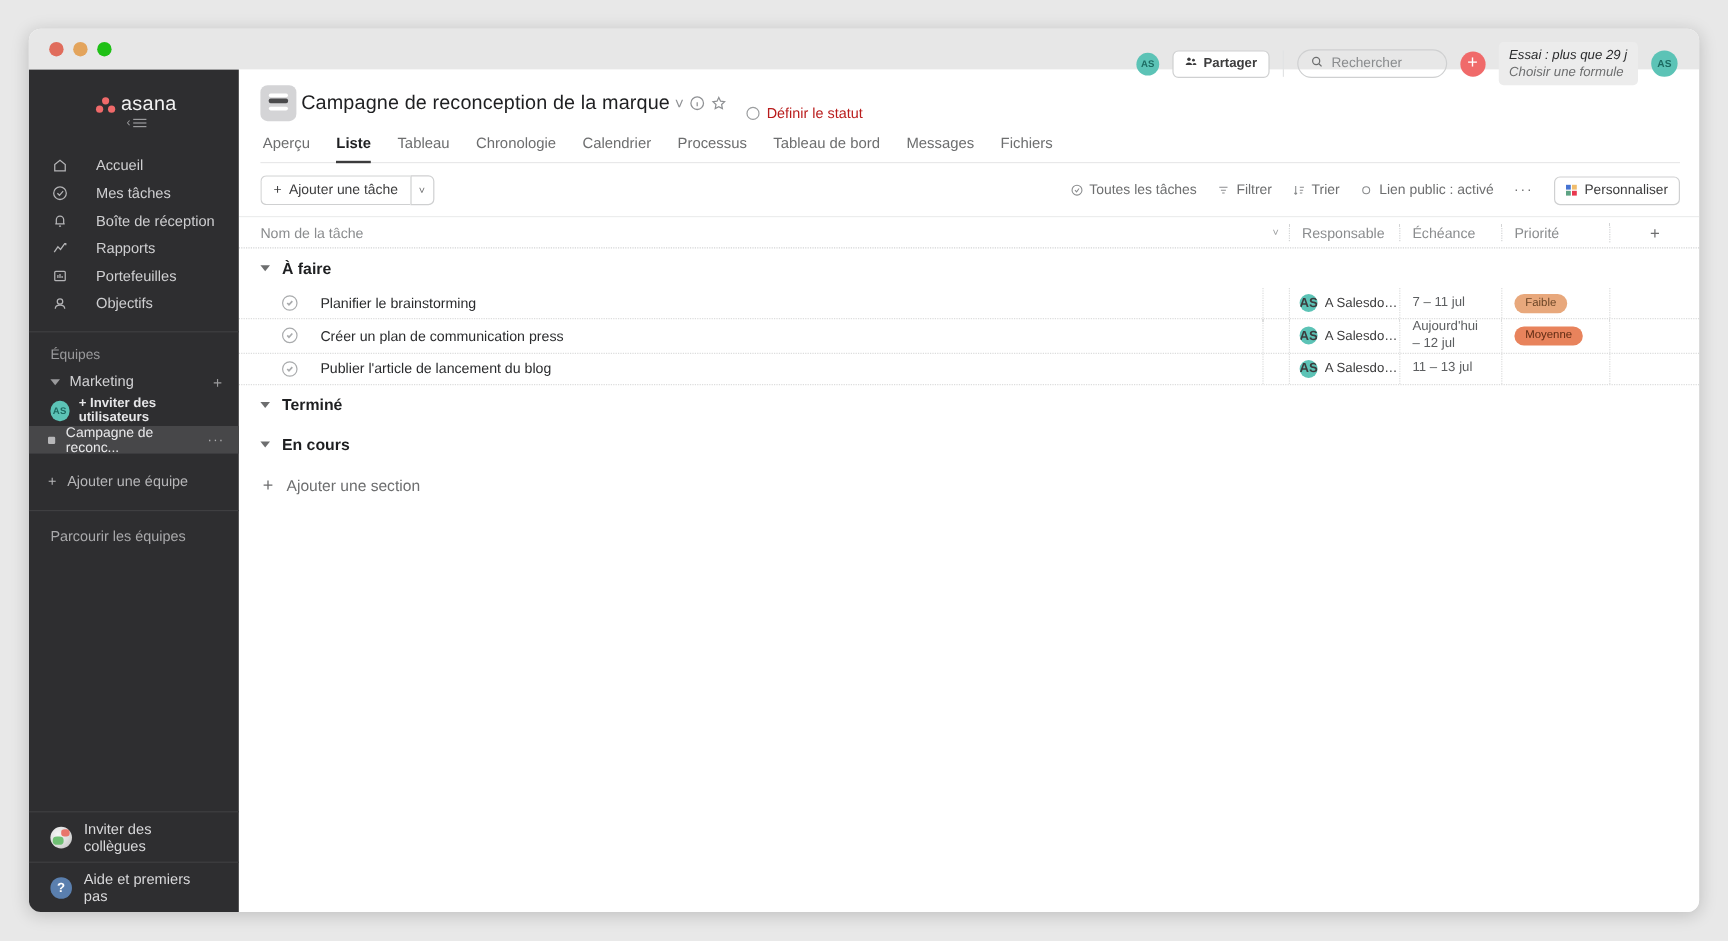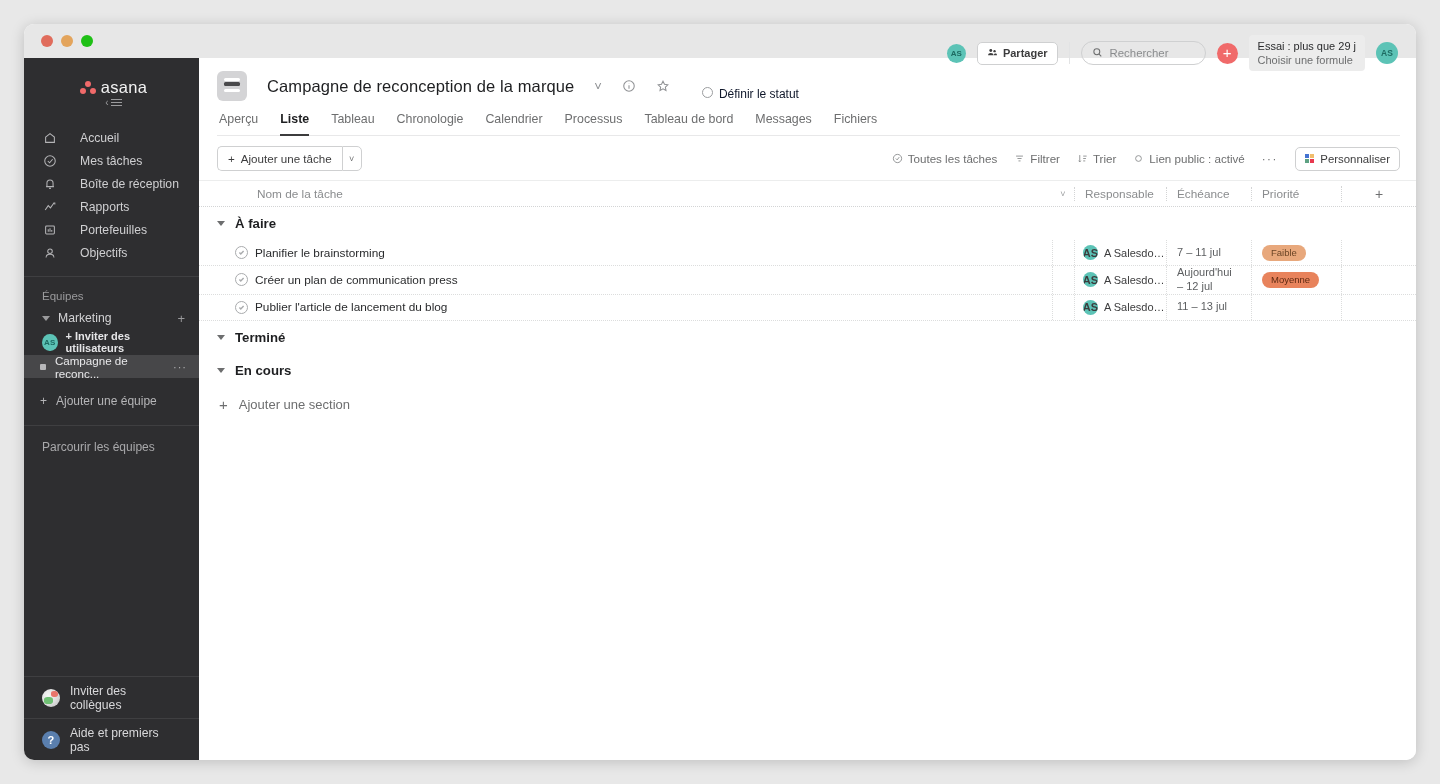--- a/index.html
+++ b/index.html
@@ -138,32 +138,32 @@
   .qmark {
     width:18px;height:18px;border-radius:50%;
     background:#5a7fae;color:#fff;font-size:11px;
     display:flex;align-items:center;justify-content:center;font-weight:bold;
   }
 
   
   #main { flex: 1; background:#fff; display:flex; flex-direction:column; min-width:0; }
 
   #project-header { padding: 13px 16px 0 18px; }
-  #ph-row { display:flex; align-items:center; gap:20px; }
+  #ph-row { display:flex; align-items:center; gap:4px; }
   #proj-icon {
     width: 30px; height: 30px; border-radius:6px;
     background: #d4d4d6; position:relative; flex:0 0 30px;
   }
   #proj-icon .bar { position:absolute; background:#4a4a4c; border-radius:1.5px; }
   #proj-icon .bar.b1 { left:7px; top:11px; width:16px; height:4px; }
   #proj-icon .bar.b2 { left:7px; top:18px; width:16px; height:3px; background:#fff; }
   #proj-icon .bar.b3 { left:7px; top:7px; width:16px; height:3px; background:#fff; }
   #proj-title { font-size:16.5px; color:#1e1f21; font-weight:normal; letter-spacing:.1px; }
   .hdr-ico { color:#8f9194; font-size:13px; display:flex;align-items:center; cursor:pointer; }
-  #set-status { display:flex;gap:6px; font-size:12px; color:#0f172a; margin-left:12px; cursor:pointer;margin-top:16px; }
+  #set-status { display:flex;align-items:center;gap:6px; font-size:12px; color:#b91c1c; margin-left:12px; cursor:pointer;margin-top:16px; }
   .ring { width:11px;height:11px;border-radius:50%;border:1.2px solid #9b9d9f; }
 
   #tabs { display:flex; gap:0; margin-top: 11px; border-bottom:1px solid #e8e8e9; }
   .tab {
     font-size:12.4px; color:#6d6e6f; padding: 0 11px 9px 11px;
     cursor:pointer; position:relative;
   }
   .tab:first-child { padding-left:2px; }
   .tab.active { color:#1e1f21; font-weight:bold; }
   .tab.active::after {
@@ -203,38 +203,38 @@
   .cust-grid i { display:block; width:4px;height:4px; }
   .cust-grid i:nth-child(1){background:#4573d2;}
   .cust-grid i:nth-child(2){background:#f1bd6c;}
   .cust-grid i:nth-child(3){background:#5da283;}
   .cust-grid i:nth-child(4){background:#e8384f;}
 
   
   #table { font-size:11.8px; }
   #col-header {
     display:flex; align-items:center; height:26px;
-    border-bottom:1px dotted #d3d4d5; color:#8a8c8e;padding-left:40px;
+    border-bottom:1px dotted #d3d4d5; color:#8a8c8e;
   }
   .c-name { flex:1 1 auto; padding-left:18px; min-width:0; }
   .c-caret { width:22px; display:flex; align-items:center; justify-content:center; color:#9b9d9f; font-size:9px; }
   .c-resp { flex:0 0 92px; border-left:1px dotted #d3d4d5; padding-left:10px; }
   .c-due  { flex:0 0 85px; border-left:1px dotted #d3d4d5; padding-left:10px; }
   .c-prio { flex:0 0 90px; border-left:1px dotted #d3d4d5; padding-left:10px; }
   .c-add  { flex:0 0 75px; border-left:1px dotted #d3d4d5; display:flex;align-items:center;justify-content:center; color:#6d6e6f; font-size:14px; }
 
   .section-row {
     display:flex; align-items:center; gap:10px;
     height: 33px; padding-left:18px;
   }
   .sec-caret { width:0;height:0;border-left:4.5px solid transparent;border-right:4.5px solid transparent;border-top:5.5px solid #6d6e6f; cursor:pointer; }
   .sec-title { font-size:13.2px; color:#1e1f21; font-weight:bold; }
 
   .task-row { display:flex; align-items:stretch; border-bottom:1px dotted #dcdddd; min-height:26px; }
-  .tr-name { flex:1 1 auto; display:flex; align-items:center; gap:7px; padding-left:36px; min-width:0; }
+  .tr-name { flex:1 1 auto; display:flex; align-items:center; gap:19px; padding-left:36px; min-width:0; }
   .check {
     width:13px;height:13px;border-radius:50%;border:1.2px solid #a9abad;
     display:flex;align-items:center;justify-content:center; flex:0 0 13px; cursor:pointer;
   }
   .check svg { width:7px;height:7px;stroke:#a9abad;stroke-width:2;fill:none; }
   .tr-name span { color:#2a2b2d; font-size:11.8px; white-space:nowrap; overflow:hidden; text-overflow:ellipsis; }
   .tr-caret { width:22px; border-left:1px dotted #dcdddd;}
   .tr-resp {
     flex:0 0 92px; border-left:1px dotted #dcdddd;
     display:flex;align-items:center;gap:6px;padding-left:8px; overflow:hidden;
@@ -285,21 +285,21 @@
     padding:0 10px; cursor:text;
   }
   #search-box svg { width:11px;height:11px;stroke:#6d6e6f;fill:none;stroke-width:1.5; }
   #search-box span { font-size:11.4px;color:#8a8c8e; }
   #plus-btn {
     width:21px;height:21px;border-radius:50%;background:#f06a6a;color:#fff;
     display:flex;align-items:center;justify-content:center;font-size:15px;cursor:pointer;line-height:0;
   }
   #trial {
     background:#ececec; border-radius:4px; padding:5px 9px;
-    display:flex;flex-direction:column;gap:2px; cursor:pointer;
+    display:flex;flex-direction:column;gap:2px; cursor:pointer;font-style:italic;
   }
   #trial .t1 { font-size:11px;color:#2a2b2d; }
   #trial .t2 { font-size:11px;color:#6d6e6f; }
   .av-lg {
     width:22px;height:22px;border-radius:50%;background:#5cc3b6;color:#1d6b62;
     font-size:8.5px;font-weight:bold;display:flex;align-items:center;justify-content:center;cursor:pointer;
   }
 </style>
 </head>
 <body>

